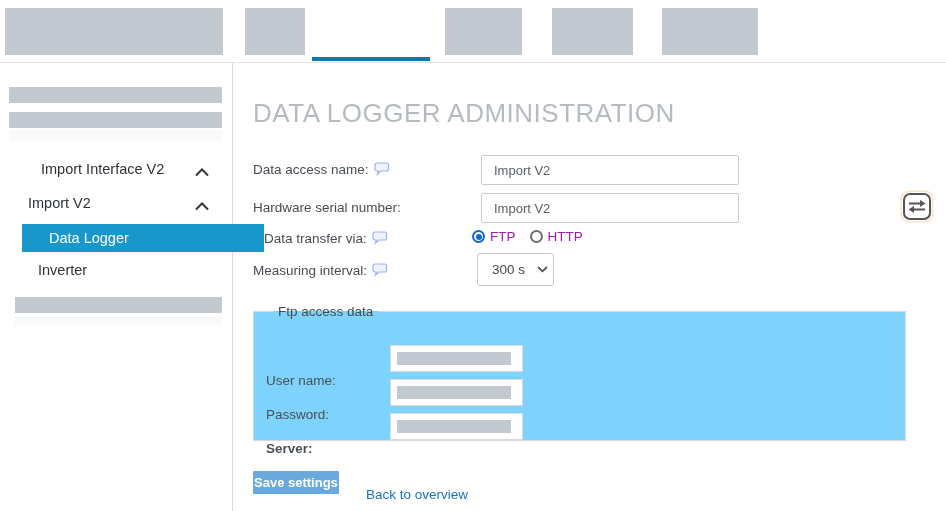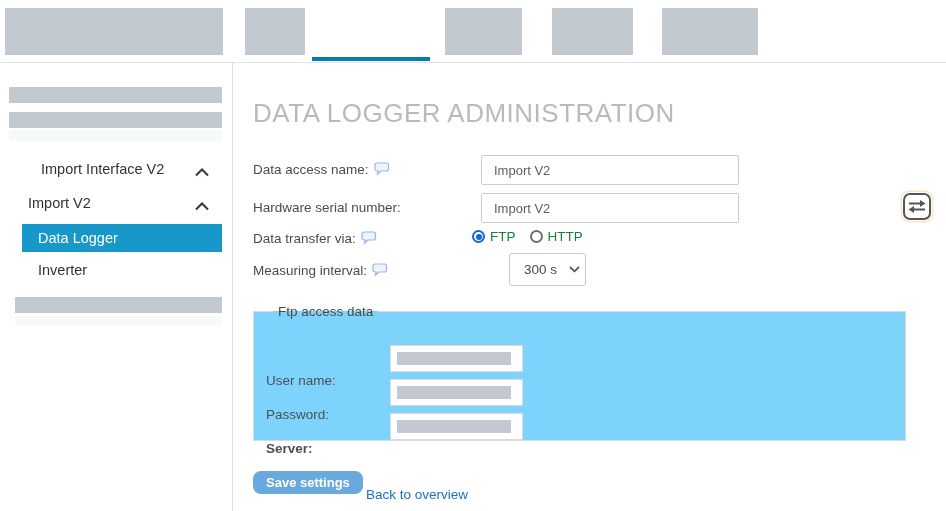--- a/index.html
+++ b/index.html
@@ -23,34 +23,34 @@
   .flabel{font-size:13.5px;color:#464c52;}
   .tt{vertical-align:-2px;margin-left:5px;}
   .tinput{position:absolute;box-sizing:border-box;border:1px solid #cbcbcb;border-radius:2px;
           font-family:"Liberation Sans",sans-serif;font-size:13px;color:#5a6065;
           padding:0 0 0 12px;width:258px;height:30px;background:#fff;outline:none;}
   .radio{width:13px;height:13px;border-radius:50%;display:inline-block;box-sizing:border-box;position:relative;}
   .radio.sel{border:2px solid #1467d2;}
   .radio.sel::after{content:"";position:absolute;left:1.5px;top:1.5px;right:1.5px;bottom:1.5px;
           background:#1467d2;border-radius:50%;}
   .radio.unsel{border:2px solid #6f6f6f;}
-  .radio-lbl{font-size:13.5px;color:#15803d;margin:0 14px 0 5px;}
+  .radio-lbl{font-size:13.5px;color:#a21caf;margin:0 14px 0 5px;}
   .select{position:absolute;box-sizing:border-box;border:1px solid #c8c8c8;border-radius:3px;
           width:77px;height:33px;background:#fff;display:flex;align-items:center;
           font-size:13.5px;color:#44484c;padding-left:14px;cursor:pointer;}
   .select svg{margin-left:12px;}
   .fieldset{position:absolute;left:253px;top:304px;width:653px;height:137px;box-sizing:border-box;
           background:#7dd3fc;border:1px solid #d9d9d9;margin:0;}
   .fieldset legend{font-size:13.5px;color:#4a4a4a;padding:0 5px;margin-left:7px;}
   .ft-lbl{font-size:13.5px;color:#4a5055;margin-top:16px;}
   .ft-input{position:absolute;box-sizing:border-box;width:133px;height:27px;background:#fff;
           border:1px solid #d9d9d9;display:flex;align-items:center;padding-left:6px;}
   .redact{width:114px;height:13px;background:#c3c9d1;}
-  .save-btn{position:absolute;left:253px;top:471px;height:23px;padding:0 13px;background:#6aa9dd;
-          border:none;border-radius:8px;color:#fff;font-weight:bold;font-size:13px;
+  .save-btn{position:absolute;left:253px;top:471px;height:23px;padding:0 1px;background:#6aa9dd;
+          border:none;border-radius:1px;color:#fff;font-weight:bold;font-size:13px;
           font-family:"Liberation Sans",sans-serif;cursor:pointer;}
   .back-link{position:absolute;left:366px;top:475px;font-size:13.5px;color:#1b6fc4;
           text-decoration:none;cursor:pointer;margin-top:12px;}
   .swap-btn{left:902px;top:192px;width:30px;height:29px;cursor:pointer;border-radius:7px;
           box-shadow:0 0 2px 1px rgba(235,165,80,0.45);}
 </style>
 </head>
 <body>
 
 <div class="app">
@@ -82,21 +82,21 @@
 
   <div class="abs side-item" style="left:28px;top:195px;">
     <span>Import V2</span>
   </div>
   <div class="abs" style="left:194px;top:197px;">
     <svg width="16" height="9" viewBox="0 0 16 9">
         <polyline points="2,7.5 8,1.5 14,7.5" fill="none" stroke="#31363b" stroke-width="2"></polyline>
       </svg>
   </div>
 
-  <div class="abs sel-item" style="left:22px;top:224px;width:200px;height:28px;padding-left:16px;box-sizing:border-box;">
+  <div class="abs sel-item" style="left:22px;top:224px;width:242px;height:28px;padding-left:27px;box-sizing:border-box;">
     <span>Data Logger</span>
   </div>
 
   <div class="abs side-item" style="left:38px;top:262px;">
     <span>Inverter</span>
   </div>
 
   <div class="abs ph" style="left:15px;top:297px;width:207px;height:16px;"></div>
   <div class="abs faint" style="left:15px;top:316px;width:207px;height:9px;"></div>
 
@@ -105,38 +105,38 @@
   <div class="abs flabel" style="left:253px;top:162px;">
     <span>Data access name:</span><span class="tt"><svg width="16" height="14" viewBox="0 0 16 14">
           <path d="M3 1 h9.5 a2 2 0 0 1 2 2 v4 a2 2 0 0 1 -2 2 h-5.5 l-3.6 3.2 l0.9 -3.2 h-1.3 a2 2 0 0 1 -2 -2 v-4 a2 2 0 0 1 2 -2 z" fill="#eef3fd" stroke="#9db4e8" stroke-width="1.2"></path>
         </svg></span>
   </div>
   <input class="tinput" style="left: 481px; top: 155px;" value="Import V2">
 
   <div class="abs flabel" style="left:253px;top:200px;">Hardware serial number:</div>
   <input class="tinput" style="left: 481px; top: 193px;" value="Import V2">
 
-  <div class="abs flabel" style="left:253px;top:231px;">
+  <div class="abs flabel" style="left:264px;top:231px;">
     <span>Data transfer via:</span><span class="tt"><svg width="16" height="14" viewBox="0 0 16 14">
           <path d="M3 1 h9.5 a2 2 0 0 1 2 2 v4 a2 2 0 0 1 -2 2 h-5.5 l-3.6 3.2 l0.9 -3.2 h-1.3 a2 2 0 0 1 -2 -2 v-4 a2 2 0 0 1 2 -2 z" fill="#eef3fd" stroke="#9db4e8" stroke-width="1.2"></path>
         </svg></span>
   </div>
   <div class="abs" style="left:472px;top:229px;display:flex;align-items:center;">
     <span class="radio sel"></span>
     <span class="radio-lbl">FTP</span>
     <span class="radio unsel"></span>
     <span class="radio-lbl">HTTP</span>
   </div>
 
   <div class="abs flabel" style="left:253px;top:263px;">
     <span>Measuring interval:</span><span class="tt"><svg width="16" height="14" viewBox="0 0 16 14">
           <path d="M3 1 h9.5 a2 2 0 0 1 2 2 v4 a2 2 0 0 1 -2 2 h-5.5 l-3.6 3.2 l0.9 -3.2 h-1.3 a2 2 0 0 1 -2 -2 v-4 a2 2 0 0 1 2 -2 z" fill="#eef3fd" stroke="#9db4e8" stroke-width="1.2"></path>
         </svg></span>
   </div>
-  <div class="select" style="left:509px;top:253px;">
+  <div class="select" style="left:477px;top:253px;">
     <span>300 s</span>
     <svg width="11" height="7" viewBox="0 0 11 7">
         <polyline points="1,1 5.5,5.3 10,1" stroke="#55595d" stroke-width="1.8" fill="none"></polyline>
       </svg>
   </div>
 
   <div class="abs swap-btn">
     <svg width="30" height="29" viewBox="0 0 30 29">
       <rect x="2" y="2" width="26" height="25" rx="6" fill="#fff" stroke="#555" stroke-width="2"></rect>
       <line x1="7" y1="11.5" x2="19" y2="11.5" stroke="#555" stroke-width="2"></line>

